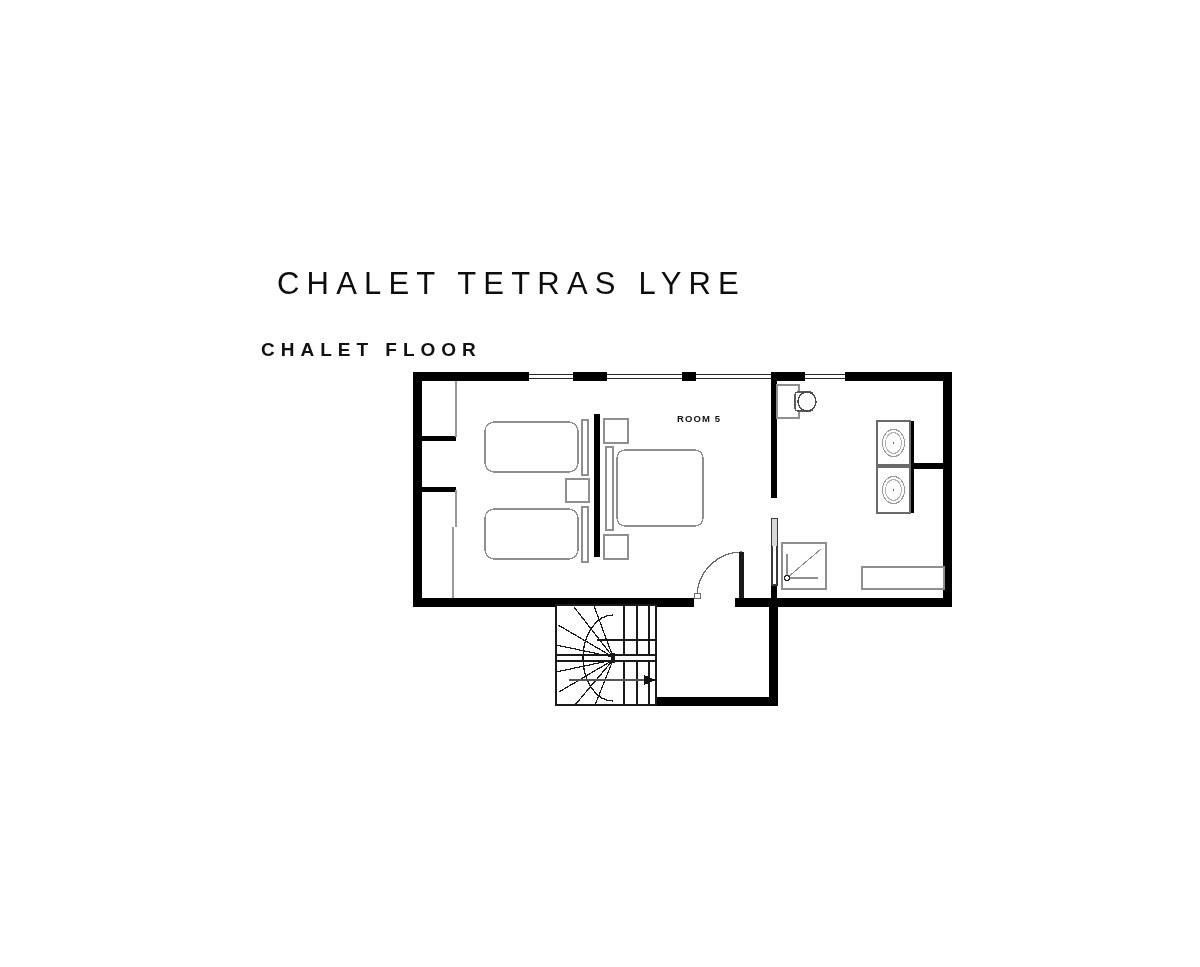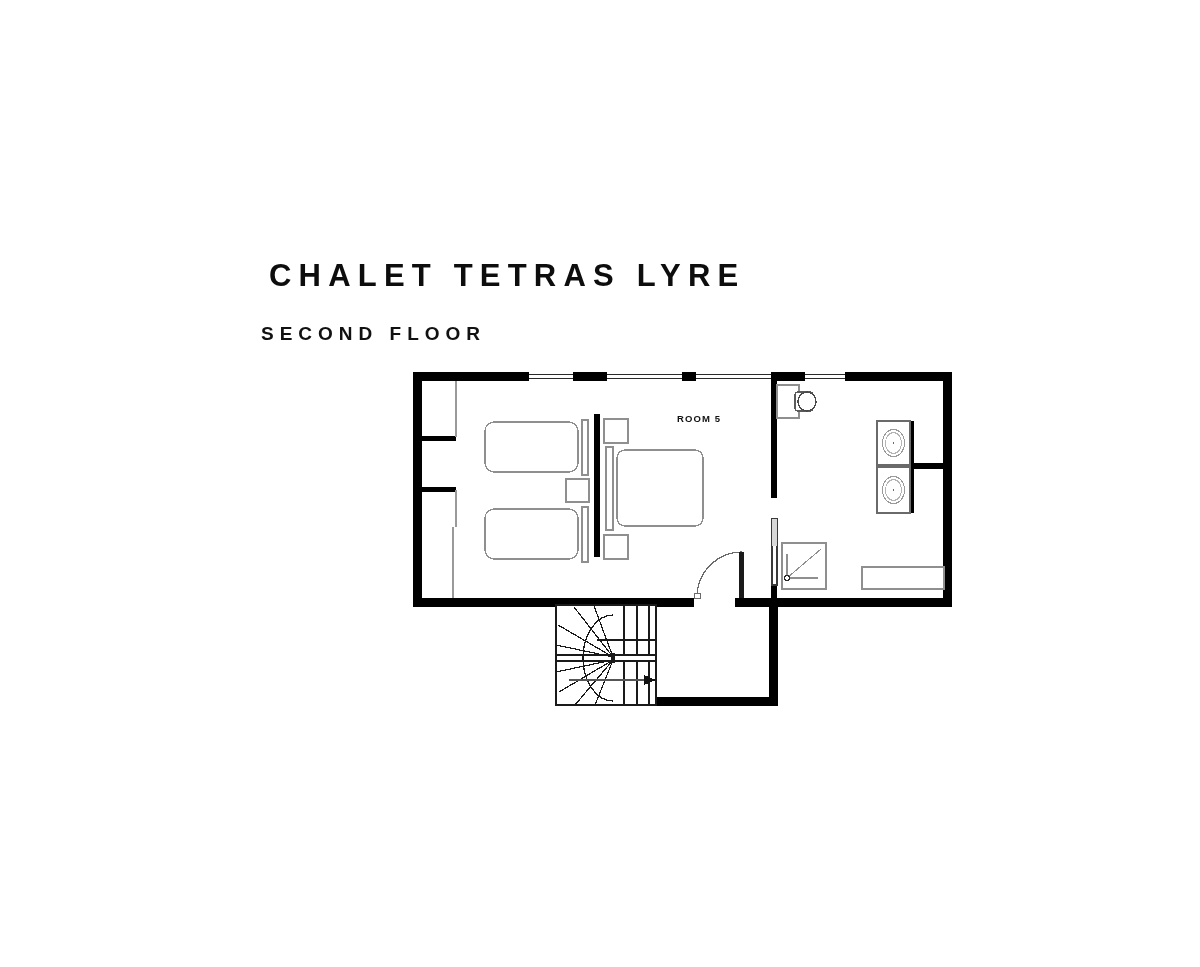--- a/index.html
+++ b/index.html
@@ -22,25 +22,25 @@
   }
   #title-block {
     position: absolute;
     left: 261px;
     top: 252px;
     width: 700px;
   }
   #plan-title {
     font-family: "Liberation Sans", sans-serif;
     font-size: 31px;
-    font-weight: 700;
+    font-weight: 400;
     letter-spacing: 7.2px;
     color: #0d0d0d;
     line-height: 1.0;
-    margin: 8px;
+    margin: 16px;
     white-space: nowrap;
   }
   #plan-subtitle {
     font-family: "Liberation Sans", sans-serif;
     font-size: 19px;
     font-weight: 700;
     letter-spacing: 6.0px;
     color: #111111;
     line-height: 1.0;
     margin: 0;
@@ -60,21 +60,21 @@
     fill: #121212;
   }
 </style>
 </head>
 <body>
 
 <div id="plan-sheet">
 
   <div id="title-block">
     <div id="plan-title">CHALET TETRAS LYRE</div>
-    <div id="plan-subtitle">SECOND FLOOR</div>
+    <div id="plan-subtitle">CHALET FLOOR</div>
   </div>
 
   <svg id="floorplan-svg" width="1200" height="967" viewBox="0 0 1200 967" shape-rendering="crispEdges">
 
     <g fill="#000000">
 
       <rect x="413" y="372" width="116" height="9"></rect>
       <rect x="573" y="372" width="34" height="9"></rect>
       <rect x="682" y="372" width="14" height="9"></rect>
       <rect x="771" y="372" width="34" height="9"></rect>

